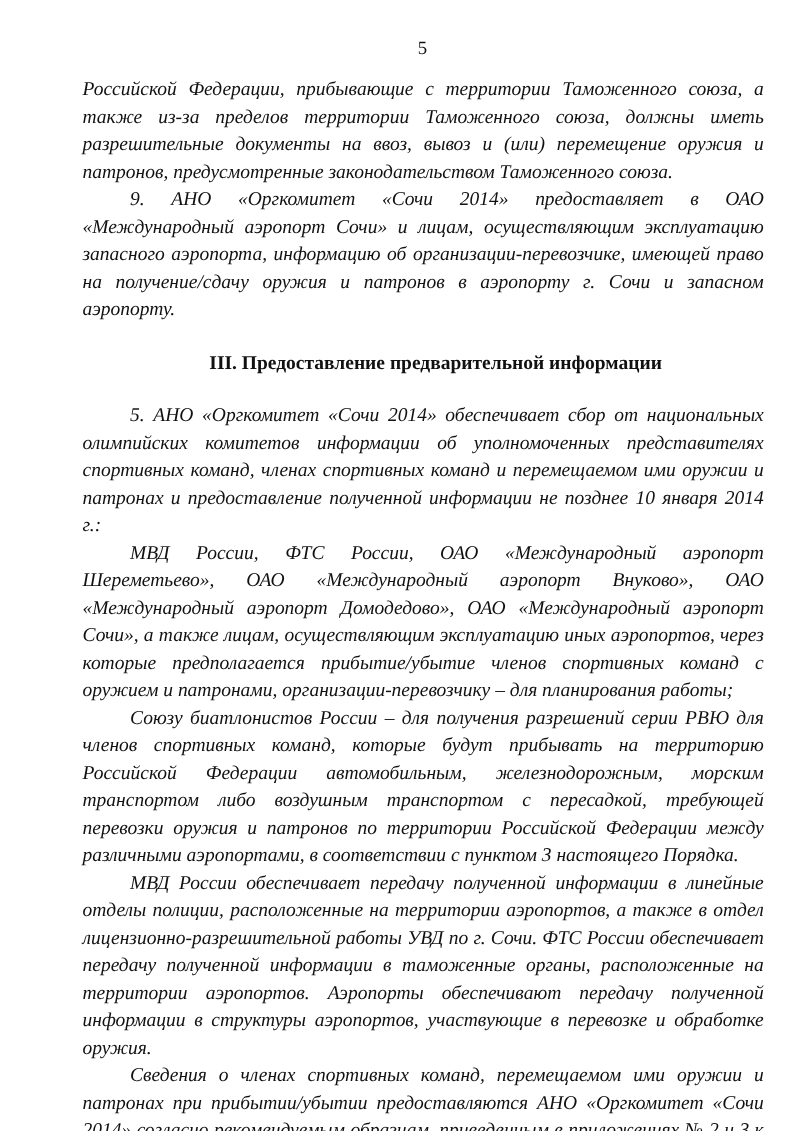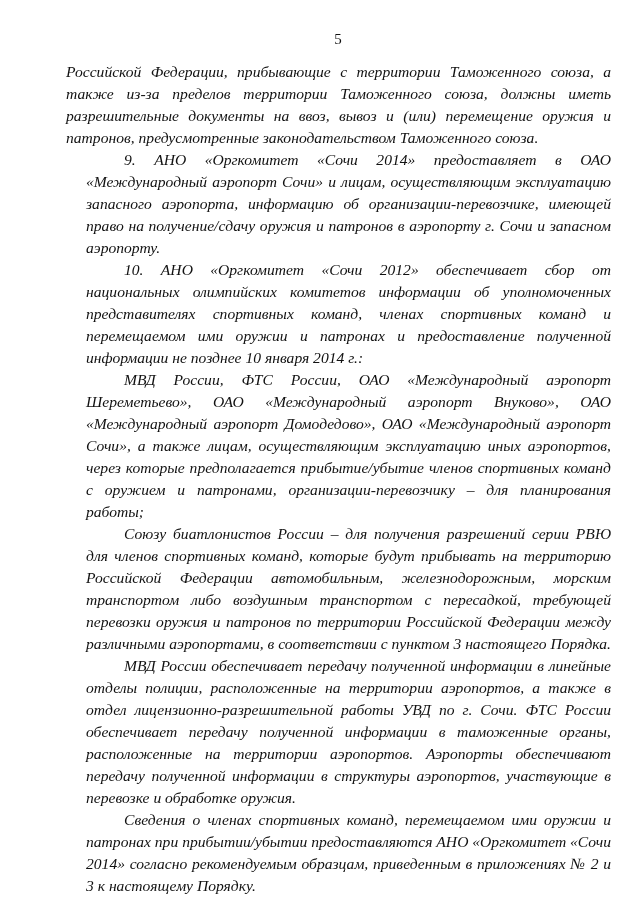--- a/index.html
+++ b/index.html
@@ -43,21 +43,20 @@
     }
     .body-text p {
       margin: 0;
       text-align: justify;
       text-align-last: left;
       hyphens: none;
       font-style: italic;
     }
     .body-text p.indent {
       text-indent: 38px;
-      margin-left: 20px;
     }
     .section-heading {
       margin: 0;
       padding-top: 21px;
       padding-bottom: 20px;
       font-weight: bold;
       font-size: 15.6px;
       line-height: 22px;
       text-align: center;
       margin-left: 20px;
@@ -65,20 +64,21 @@
   </style>
 </head>
 <body>
 
 <div class="page">
   <div class="page-number">5</div>
 
   <div class="body-text">
     <p class="">Российской Федерации, прибывающие с территории Таможенного союза, а также из-за пределов территории Таможенного союза, должны иметь разрешительные документы на ввоз, вывоз и (или) перемещение оружия и патронов, предусмотренные законодательством Таможенного союза.</p>
     <p class="indent">9. АНО «Оргкомитет «Сочи 2014» предоставляет в ОАО «Международный аэропорт Сочи» и лицам, осуществляющим эксплуатацию запасного аэропорта, информацию об организации-перевозчике, имеющей право на получение/сдачу оружия и патронов в аэропорту г. Сочи и запасном аэропорту.</p>
-    <p class="indent">10. АНО «Оргкомитет «Сочи 2012» обеспечивает сбор от национальных олимпийских комитетов информации об уполномоченных представителях спортивных команд, членах спортивных команд и перемещаемом ими оружии и патронах и предоставление полученной информации не позднее 10 января 2014 г.:</p>
+    <h2 class="section-heading">III.  Предоставление предварительной информации</h2>
+    <p class="indent">5. АНО «Оргкомитет «Сочи 2014» обеспечивает сбор от национальных олимпийских комитетов информации об уполномоченных представителях спортивных команд, членах спортивных команд и перемещаемом ими оружии и патронах и предоставление полученной информации не позднее 10 января 2014 г.:</p>
     <p class="indent">МВД России, ФТС России, ОАО «Международный аэропорт Шереметьево», ОАО «Международный аэропорт Внуково», ОАО «Международный аэропорт Домодедово», ОАО «Международный аэропорт Сочи», а также лицам, осуществляющим эксплуатацию иных аэропортов, через которые предполагается прибытие/убытие членов спортивных команд с оружием и патронами, организации-перевозчику – для планирования работы;</p>
     <p class="indent">Союзу биатлонистов России – для получения разрешений серии РВЮ для членов спортивных команд, которые будут прибывать на территорию Российской Федерации автомобильным, железнодорожным, морским транспортом либо воздушным транспортом с пересадкой, требующей перевозки оружия и патронов по территории Российской Федерации между различными аэропортами, в соответствии с пунктом 3 настоящего Порядка.</p>
     <p class="indent">МВД России обеспечивает передачу полученной информации в линейные отделы полиции, расположенные на территории аэропортов, а также в отдел лицензионно-разрешительной работы УВД по г. Сочи. ФТС России обеспечивает передачу полученной информации в таможенные органы, расположенные на территории аэропортов. Аэропорты обеспечивают передачу полученной информации в структуры аэропортов, участвующие в перевозке и обработке оружия.</p>
     <p class="indent">Сведения о членах спортивных команд, перемещаемом ими оружии и патронах при прибытии/убытии предоставляются АНО «Оргкомитет «Сочи 2014» согласно рекомендуемым образцам, приведенным в приложениях № 2 и 3 к настоящему Порядку.</p>
 
   </div>
 </div>
 
 </body></html>

